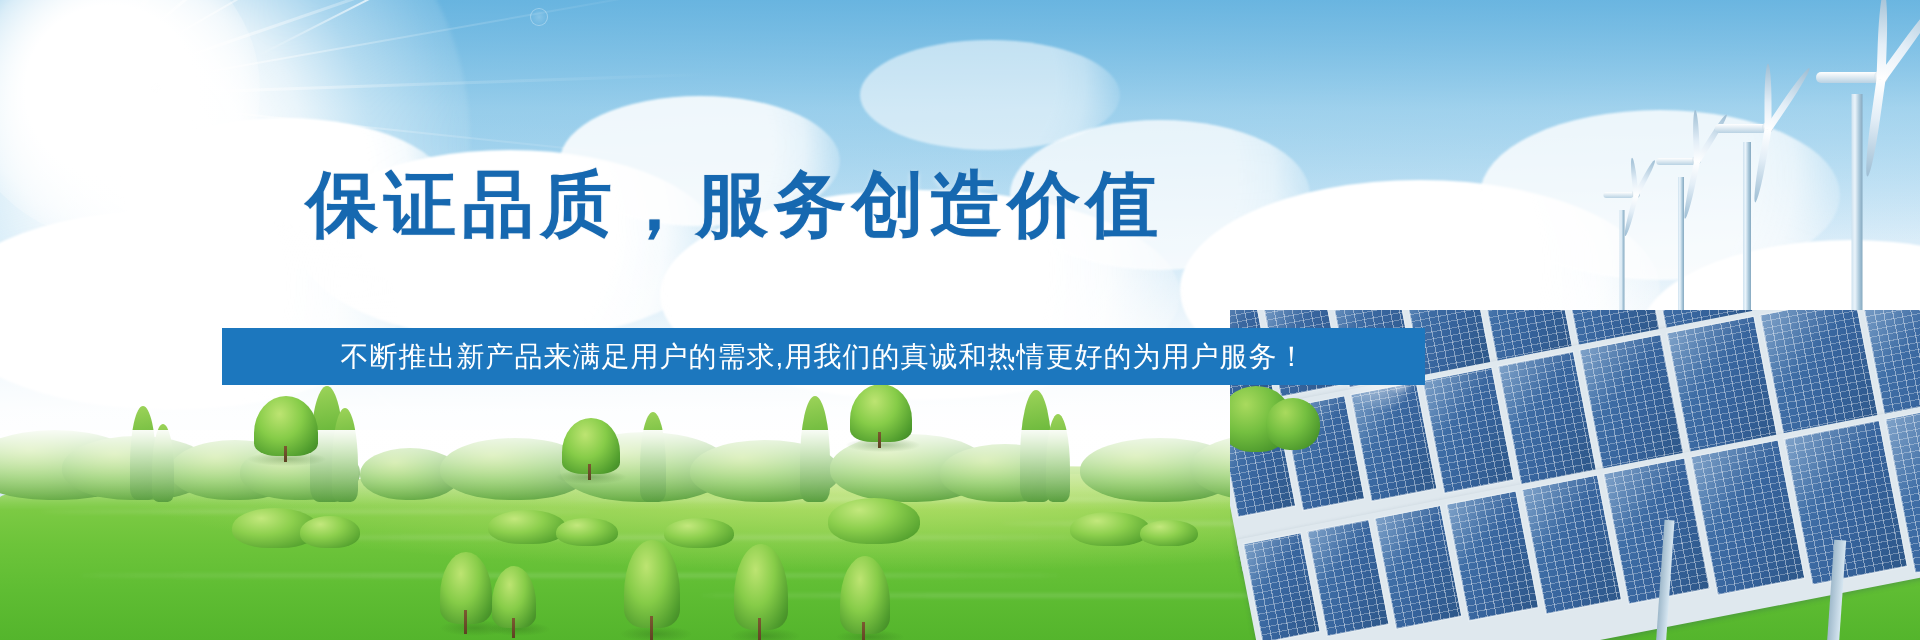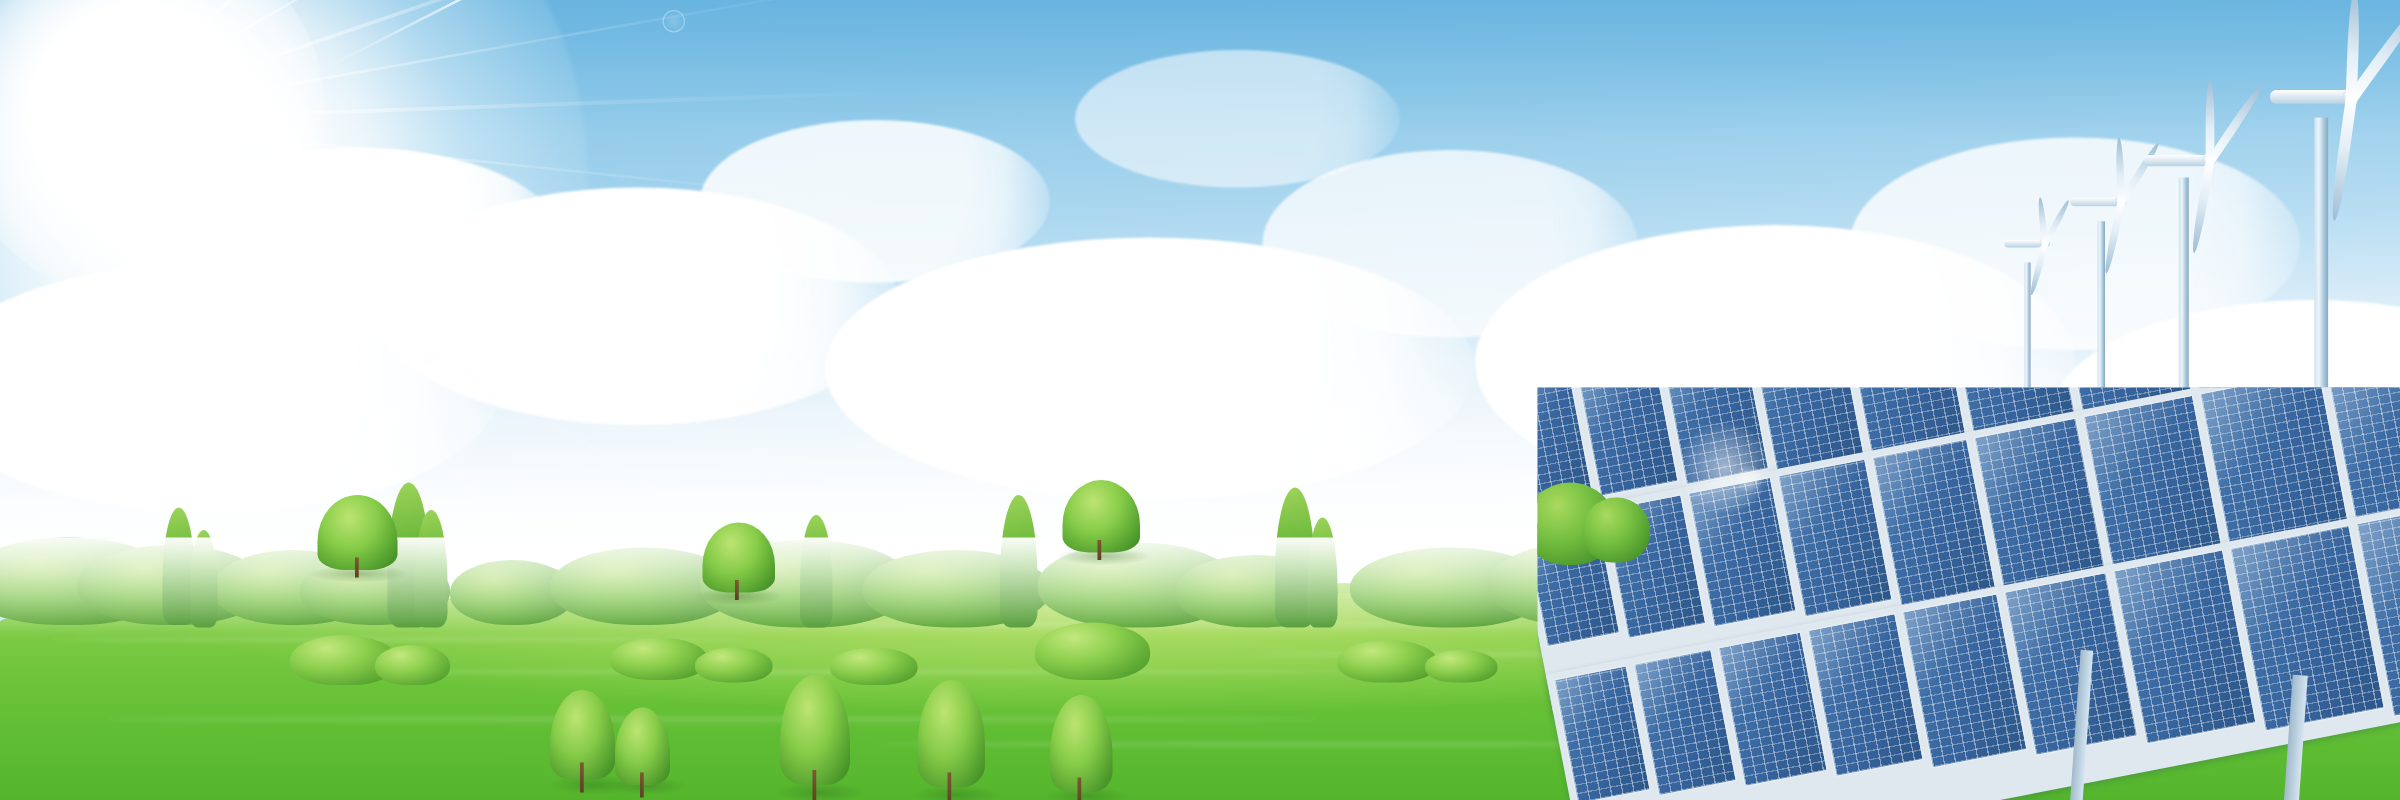--- a/index.html
+++ b/index.html
@@ -405,15 +405,19 @@
       </div>
     </div>
 
     <div class="solar-flare" style="left:114px;top:28px;"></div>
     <div class="solar-flare" style="left:158px;top:62px;width:22px;height:22px;"></div>
 
     <div class="solar-tree" style="left:-10px;top:76px;width:72px;height:66px;"></div>
     <div class="solar-tree" style="left:36px;top:88px;width:54px;height:52px;"></div>
   </div>
 
-
+  <div class="headline">保证品质，服务创造价值</div>
+
+  <div class="subbar">
+    <span class="subbar-text">不断推出新产品来满足用户的需求,用我们的真诚和热情更好的为用户服务！</span>
+  </div>
 
 </div>
 
 </body></html>

